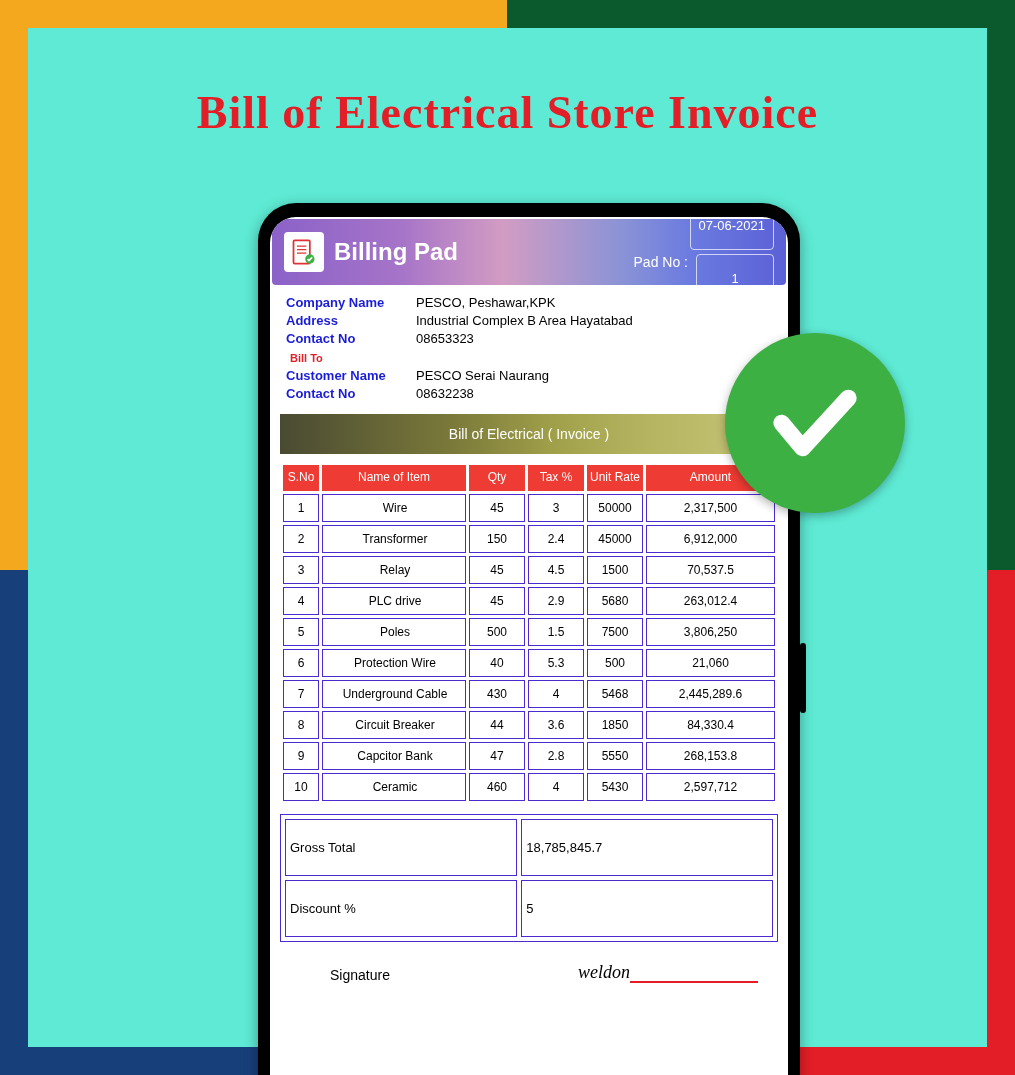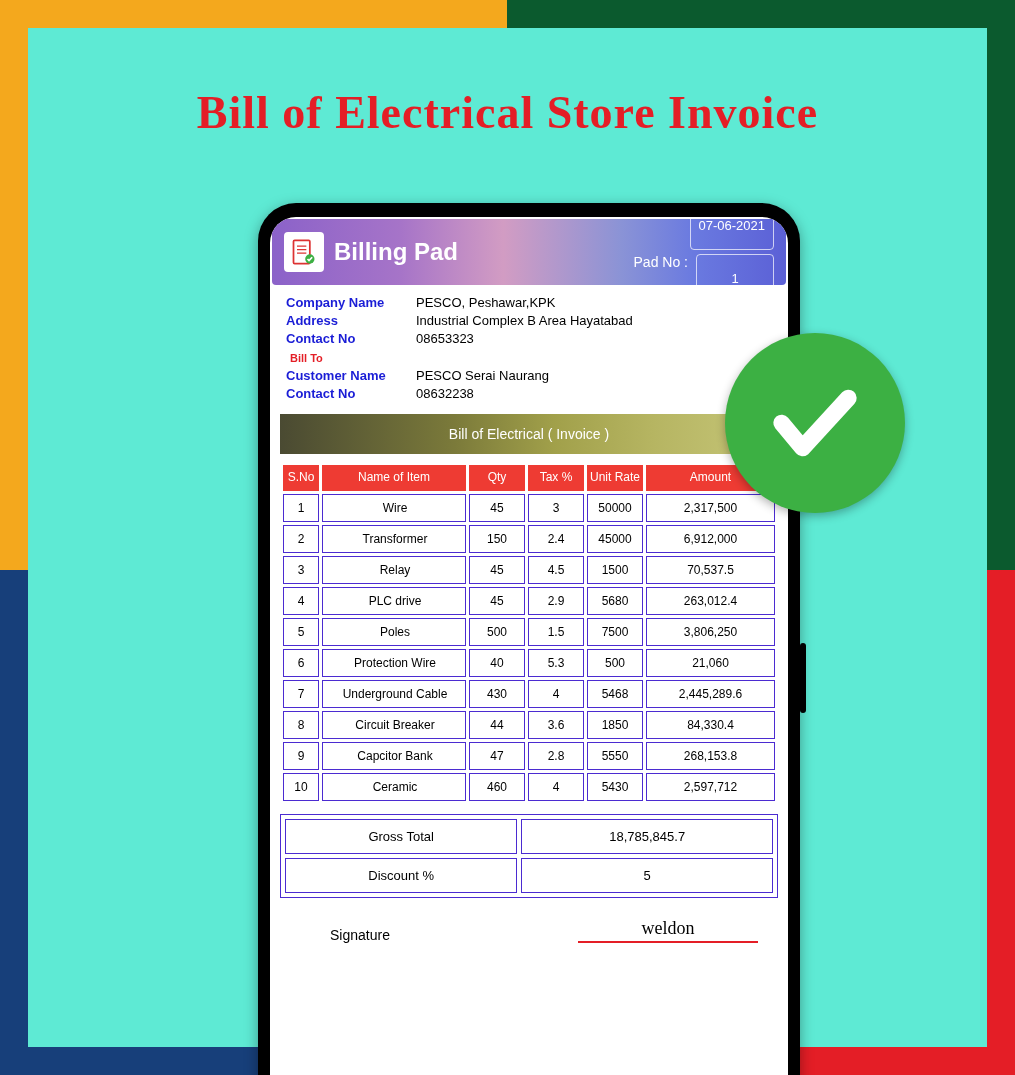--- a/index.html
+++ b/index.html
@@ -101,30 +101,30 @@
   table.items th.qty, table.items th.tax, table.items th.rate { width:52px; }
   table.items td {
     border:1px solid #4b2bd1;
     padding:6px 4px;
     text-align:center;
     color:#000;
   }
   table.items td.name-cell { text-align:center; padding-left:6px; }
   .totals-wrap { margin: 10px 10px 0 10px; border:1px solid #4b2bd1; }
   table.totals { width:100%; border-collapse: separate; border-spacing: 4px 4px; font-size:13px; }
-  table.totals td { border:1px solid #4b2bd1; padding:9px 4px; text-align:center;margin-top:25px; }
+  table.totals td { border:1px solid #4b2bd1; padding:20px 4px; text-align:left;margin-top:25px; }
   table.totals td.label { width:48%; }
   .sig-row {
     display:flex;
     align-items:flex-end;
     justify-content:space-between;
     padding: 20px 30px 10px 60px;
     font-size:14px;
   }
-  .sig-val-wrap { display:flex; flex-direction:column; align-items:center; width:180px; }
+  .sig-val-wrap { display:flex; flex-direction:row; align-items:flex-end; width:180px;font-style:italic; }
   .sig-val { font-family: 'Comic Sans MS', cursive; font-size:18px; color:#000; }
   .sig-line { width:100%; height:2px; background:#e41e26; margin-top:2px; }
   
   .check-badge {
     position:absolute;
     top: 305px;
     right: 82px;
     width: 180px; height: 180px;
     border-radius: 50%;
     background:#3cb043;

